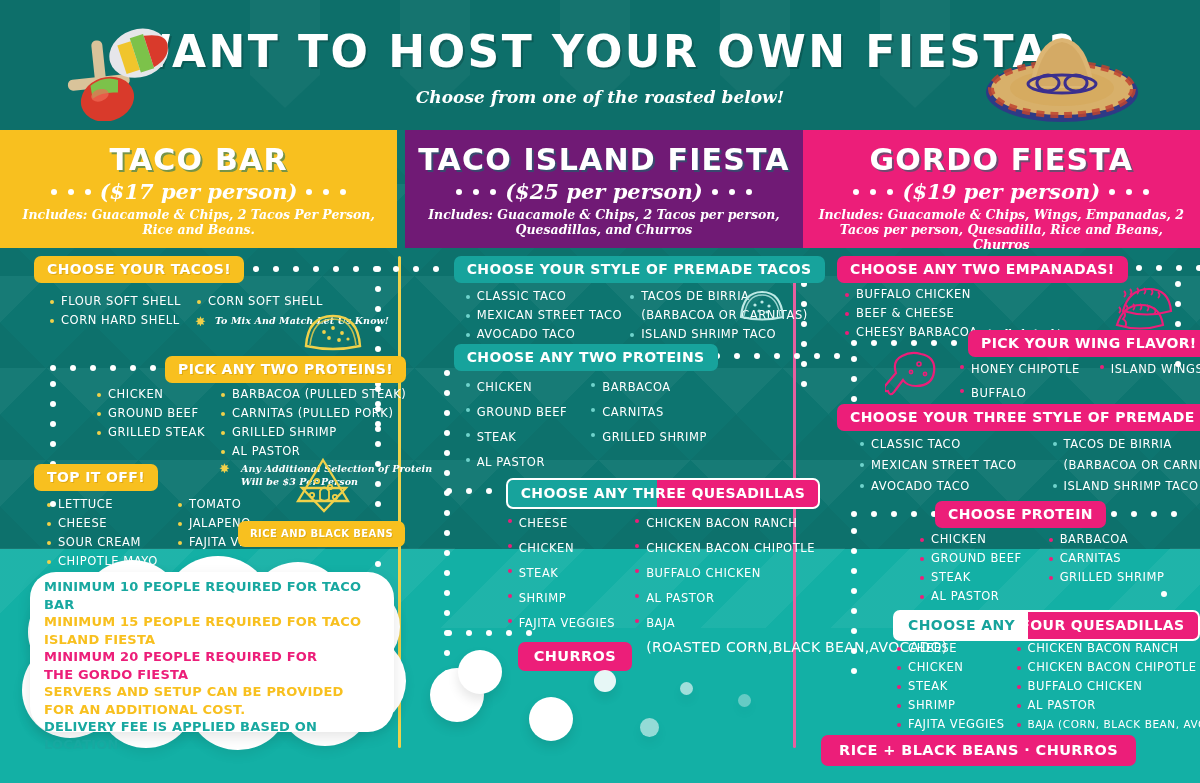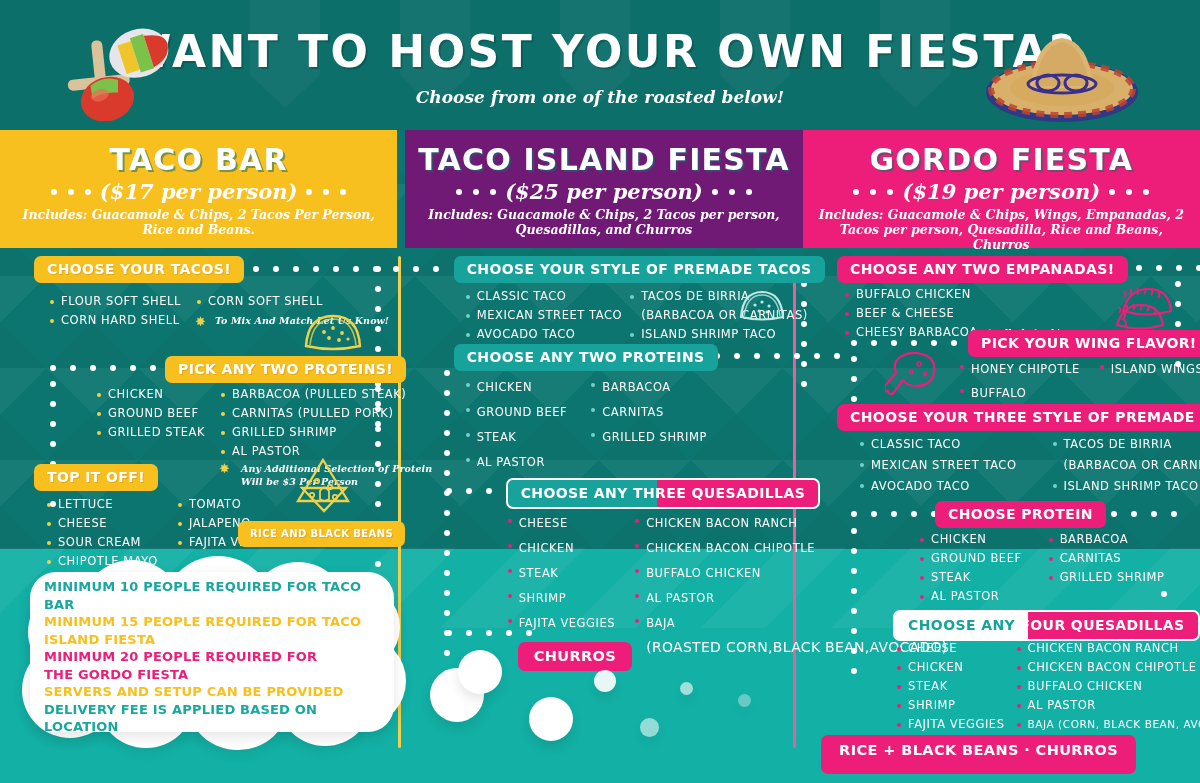--- a/index.html
+++ b/index.html
@@ -725,21 +725,21 @@
         <ul class="bul-teal" style="margin-left:10px">
           <li style="line-height:17px">Chicken Bacon Ranch</li>
           <li style="line-height:17px">Chicken Bacon Chipotle</li>
           <li style="line-height:17px">Buffalo Chicken</li>
           <li style="line-height:17px">Al Pastor</li>
           <li style="line-height:17px;font-size:10.5px">Baja (Corn, black bean, avocado)</li>
         </ul>
       </div>
 
       <div style="position:absolute;left:8px;top:487px;">
-        <span class="pill pink" style="font-size:14.5px;padding:7px 18px 16px;">RICE + BLACK BEANS · CHURROS</span>
+        <span class="pill pink" style="font-size:14.5px;padding:7px 18px 8px;">RICE + BLACK BEANS · CHURROS</span>
       </div>
     </div>
   </div>
 
   <div class="bub" style="left:430px;top:668px;width:54px;height:54px;"></div>
   <div class="bub" style="left:458px;top:650px;width:44px;height:44px;"></div>
   <div class="bub" style="left:529px;top:697px;width:44px;height:44px;"></div>
   <div class="bub" style="left:594px;top:670px;width:22px;height:22px;opacity:.9"></div>
   <div class="bub" style="left:640px;top:718px;width:19px;height:19px;opacity:.55"></div>
   <div class="bub" style="left:680px;top:682px;width:13px;height:13px;opacity:.6"></div>
@@ -757,16 +757,17 @@
     <div class="lobe" style="left:256px;top:98px;  width:94px;  height:92px;"></div>
     <div class="lobe" style="left:304px;top:82px;  width:80px;  height:86px;"></div>
     <div class="body"></div>
     <div class="cloud-text">
       <p class="cl-teal" style="color: rgb(24, 168, 160);">MINIMUM 10 PEOPLE REQUIRED FOR TACO BAR</p>
       <p class="cl-yellow" style="color: rgb(248, 192, 31);">MINIMUM 15 PEOPLE REQUIRED FOR TACO</p>
       <p class="cl-yellow" style="color: rgb(248, 192, 31);">ISLAND FIESTA</p>
       <p class="cl-pink" style="color: rgb(236, 30, 121);">MINIMUM 20 PEOPLE REQUIRED FOR</p>
       <p class="cl-pink" style="color: rgb(236, 30, 121);">THE GORDO FIESTA</p>
       <p class="cl-yellow" style="color: rgb(248, 192, 31);">SERVERS AND SETUP CAN BE PROVIDED</p>
+      <p class="cl-yellow" style="color: rgb(248, 192, 31);">FOR AN ADDITIONAL COST.</p>
       <p class="cl-teal" style="color: rgb(24, 168, 160);">DELIVERY FEE IS APPLIED BASED ON LOCATION</p>
     </div>
   </div>
 </div>
 
 </body></html>

